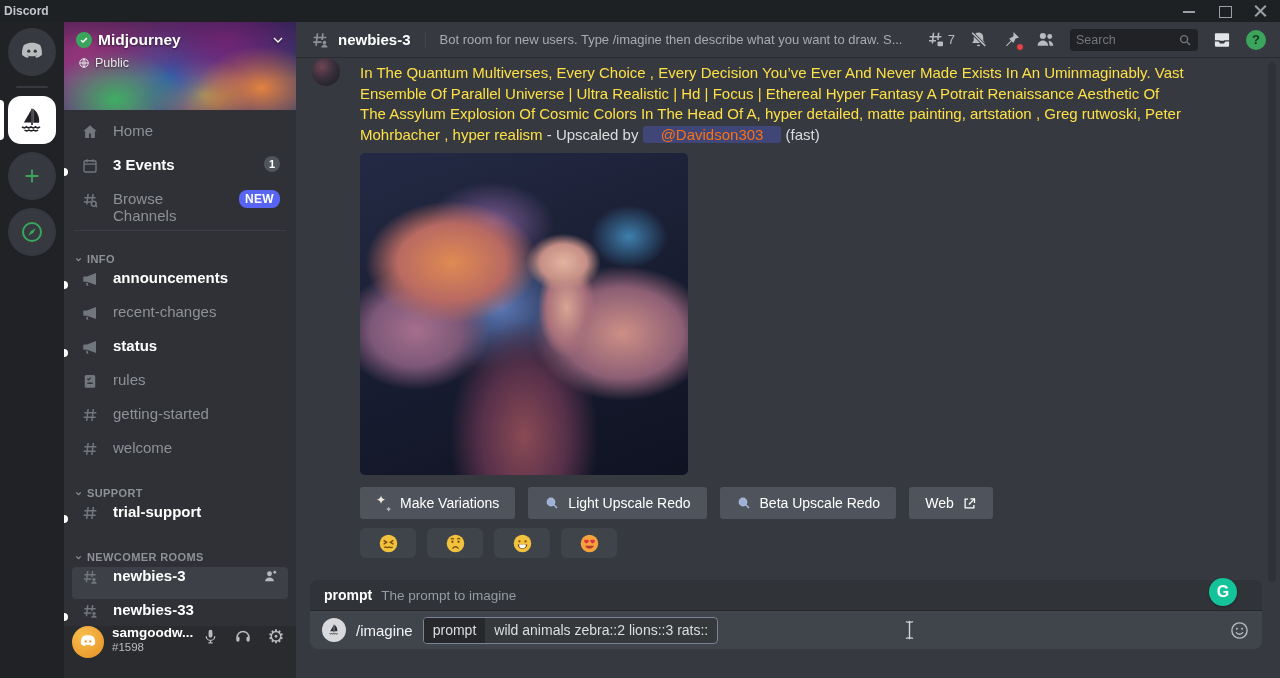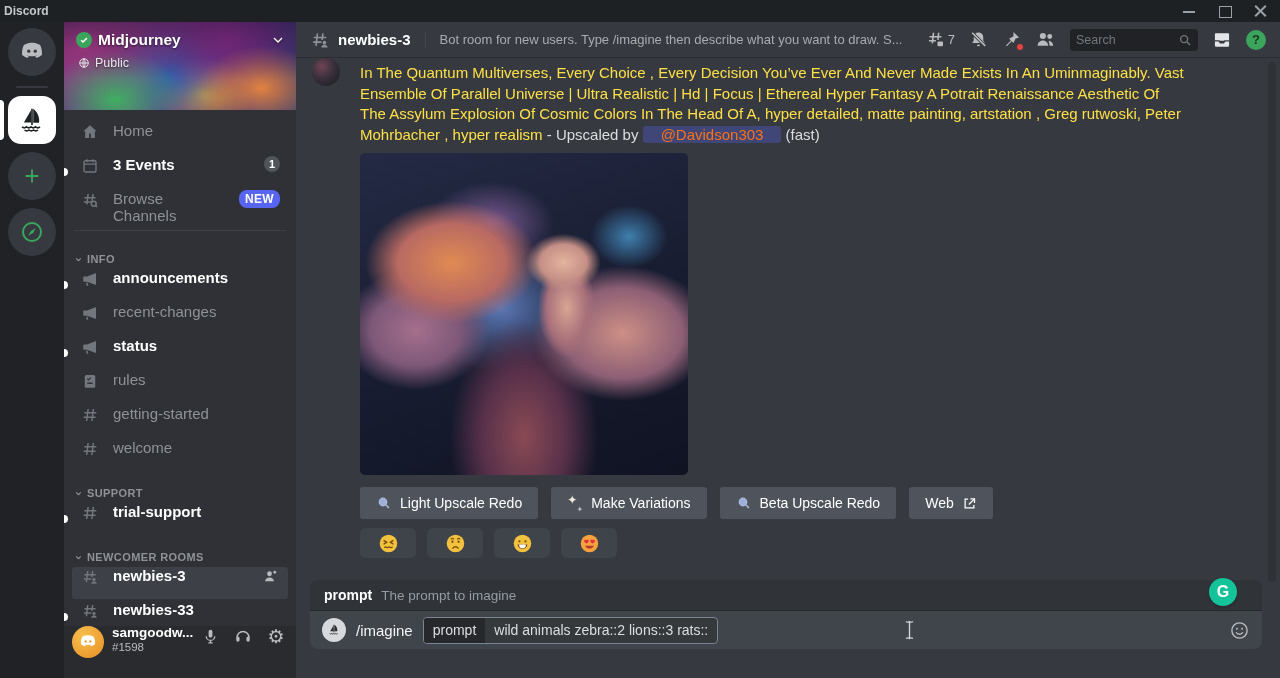--- a/index.html
+++ b/index.html
@@ -435,32 +435,32 @@
     <div class="msg">
       <div class="msg-avatar"></div>
       <div class="msg-text">
         <span class="msg-bold">In The Quantum Multiverses, Every Choice , Every Decision You’ve Ever And Never Made Exists In An Uminmaginably. Vast Ensemble Of Parallel Universe | Ultra Realistic | Hd | Focus | Ethereal Hyper Fantasy A Potrait Renaissance Aesthetic Of The Assylum Explosion Of Cosmic Colors In The Head Of A, hyper detailed, matte painting, artstation , Greg rutwoski, Peter Mohrbacher , hyper realism</span><span class="msg-normal"> - Upscaled by </span><span class="mention">@Davidson303</span><span class="msg-normal"> (fast)</span>
       </div>
 
       <div class="attachment"></div>
 
       <div class="btn-row">
         <button class="dbtn">
+          <span class="bicon sparkles"></span>
+          <span>Make Variations</span>
+        </button>
+        <button class="dbtn">
           <span class="bicon">
               <svg width="16" height="16" viewBox="0 0 24 24" fill="none" stroke="currentColor" stroke-width="2.2">
                 <circle cx="10.5" cy="10.5" r="5.5" fill="#9fb0d8" stroke="none"></circle>
                 <circle cx="10.5" cy="10.5" r="5.5"></circle>
                 <path d="m14.8 14.8 4.7 4.7"></path>
               </svg>
             </span>
           <span>Light Upscale Redo</span>
-        </button>
-        <button class="dbtn">
-          <span class="bicon sparkles"></span>
-          <span>Make Variations</span>
         </button>
         <button class="dbtn">
           <span class="bicon">
               <svg width="16" height="16" viewBox="0 0 24 24" fill="none" stroke="currentColor" stroke-width="2.2">
                 <circle cx="10.5" cy="10.5" r="5.5" fill="#9fb0d8" stroke="none"></circle>
                 <circle cx="10.5" cy="10.5" r="5.5"></circle>
                 <path d="m14.8 14.8 4.7 4.7"></path>
               </svg>
             </span>
           <span>Beta Upscale Redo</span>

